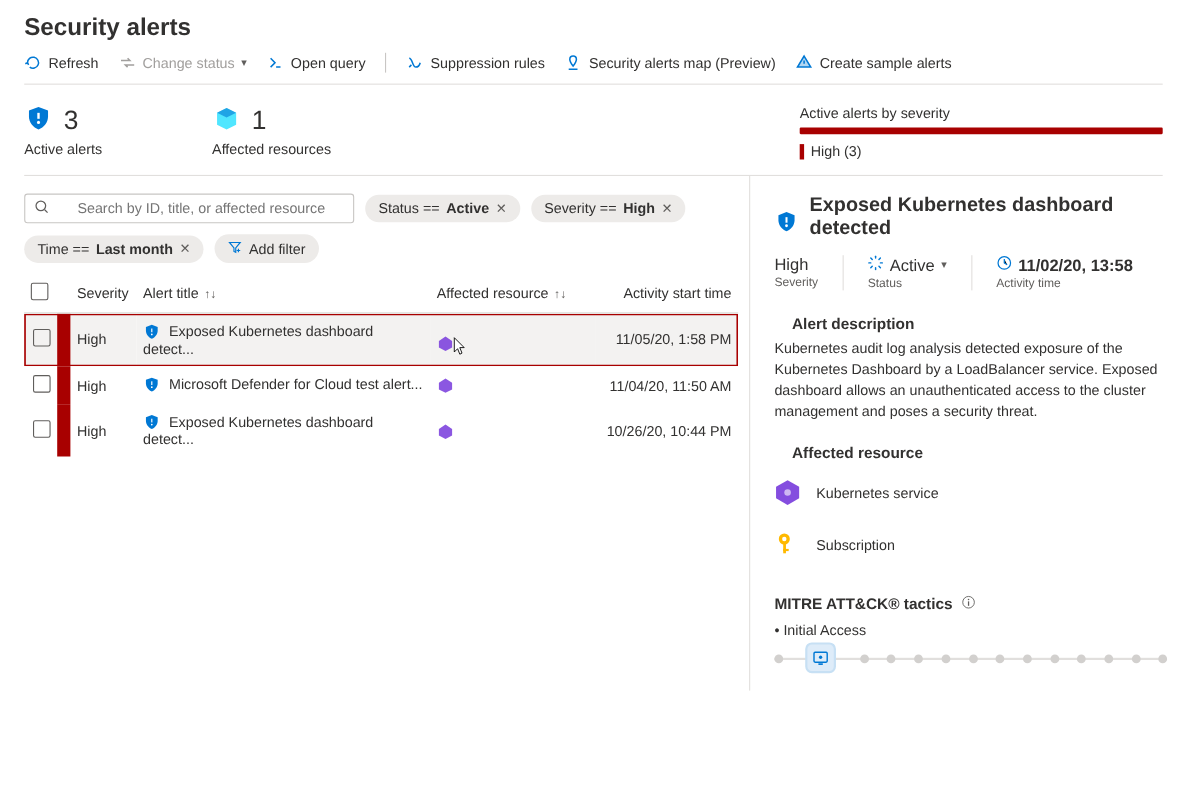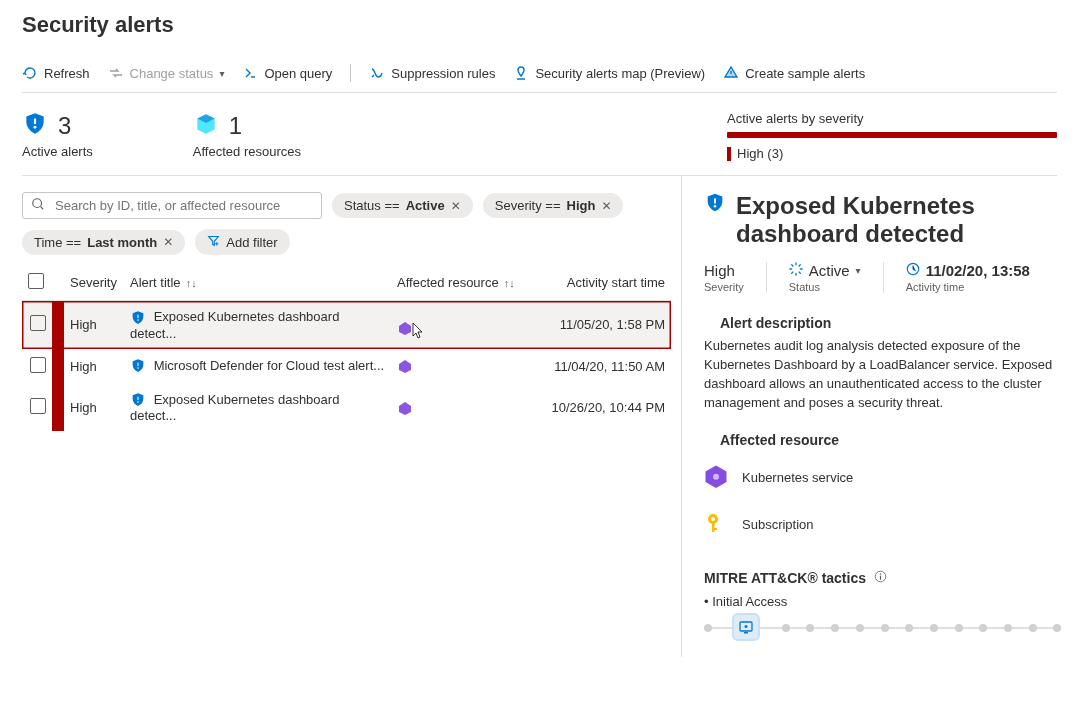--- a/index.html
+++ b/index.html
@@ -1,19 +1,19 @@
 <!DOCTYPE html>
 <html><head>
 <meta charset="utf-8">
 <style>
   * { box-sizing: border-box; font-family: "Segoe UI", -apple-system, sans-serif; }
   body { margin: 0; padding: 0; width: 1079px; background: #fff; color: #323130; font-size: 13px; }
 
   .page { padding: 12px 22px 0 22px; }
-  h1 { font-size: 22px; font-weight: 600; margin: 0 0 20px 0; }
+  h1 { font-size: 22px; font-weight: 600; margin: 0 0 4px 0; }
 
   .toolbar { display: flex; align-items: center; gap: 18px; padding: 6px 0 10px 0; border-bottom: 1px solid #e1dfdd; text-align: right; }
   .toolbar .sep { width: 1px; height: 18px; background: #c8c6c4; }
   .tool-item { display: inline-flex; align-items: center; gap: 6px; color: #323130; cursor: pointer; }
   .tool-item.disabled { color: #a19f9d; cursor: default; }
   .tool-icon { width: 16px; height: 16px; display: inline-flex; align-items: center; justify-content: center; }
 
   .stats-row { display: flex; align-items: flex-start; padding: 18px 0 14px 0; border-bottom: 1px solid #e1dfdd; }
   .stat-block { display: flex; flex-direction: column; margin-right: 100px; }
   .stat-top { display: flex; align-items: center; gap: 10px; }
@@ -25,21 +25,21 @@
   .severity-bar { height: 6px; background: #a80000; width: 100%; border-radius: 1px; }
   .severity-legend { margin-top: 8px; display: flex; align-items: center; gap: 6px; font-size: 13px; }
   .severity-chip { width: 4px; height: 14px; background: #a80000; display: inline-block; }
 
   .content { display: flex; }
   .left-col { width: 660px; padding: 16px 10px 0 0; border-right: 1px solid #e1dfdd; }
   .right-col { flex: 1; padding: 16px 0 0 22px; display: flex; flex-direction: column; }
 
   .filter-row { display: flex; align-items: center; gap: 10px; flex-wrap: wrap; margin-bottom: 10px; }
   .search-box { flex: 0 0 300px; display: flex; align-items: center; border: 1px solid #c8c6c4; border-radius: 3px; padding: 4px 8px; gap: 8px; color: #605e5c; }
-  .search-box input { border: none; outline: none; font-size: 13px; width: 100%; color: #701a75; background: transparent; }
+  .search-box input { border: none; outline: none; font-size: 13px; width: 100%; color: #701a75; background: transparent; text-align: center; }
 
   .pill { background: #edebe9; border-radius: 20px; padding: 5px 12px; display: inline-flex; align-items: center; gap: 6px; font-size: 13px; }
   .pill b { font-weight: 600; }
   .pill .x { color: #605e5c; cursor: pointer; font-size: 12px; }
 
   .grouping { margin-left: auto; }
   .grouping select { border: 1px solid #605e5c; padding: 4px 8px; font-size: 13px; width: 170px; background: #fff; }
 
   .table { width: 100%; border-collapse: collapse; margin-top: 8px; }
   .table th { text-align: left; font-weight: 400; font-size: 13px; color: #323130; padding: 8px 6px; border-bottom: 1px solid #e1dfdd; }
@@ -47,21 +47,21 @@
   .table tr.row { }
   .table tr.row td:first-child { padding-left: 8px; }
   .sev-bar { width: 4px; background: #a80000; }
   .row-check { width: 16px; height: 16px; border: 1px solid #605e5c; border-radius: 2px; display: inline-block; cursor: pointer; }
   .row.selected { background: #f3f2f1; box-shadow: inset 0 0 0 1.5px #a80000; }
   .shield { width: 16px; height: 16px; display: inline-block; vertical-align: middle; margin-right: 4px; }
   .res-icon { width: 16px; height: 16px; display: inline-block; vertical-align: middle; }
   .sort-arrows { font-size: 11px; color: #605e5c; margin-left: 2px;}
 
   
-  .detail-title { display: flex; align-items: flex-start; gap: 10px; font-size: 24px; font-weight: 600; margin-bottom: 14px; }
+  .detail-title { display: flex; align-items: flex-end; gap: 10px; font-size: 18px; font-weight: 600; margin-bottom: 14px; }
   .detail-stats { display: flex; gap: 0; margin-bottom: 18px; }
   .detail-stat { padding: 0 22px 0 0; border-right: 1px solid #e1dfdd; margin-right: 22px; }
   .detail-stat:last-child { border-right: none; margin-right: 0; padding-right: 0;}
   .detail-stat .val { font-size: 15px; font-weight: 400; display:flex; align-items:center; gap:6px;}
   .detail-stat .lab { font-size: 11px; color: #605e5c; margin-top: 2px; }
 
   .section-head { font-size: 14px; font-weight: 600; margin: 4px 0 6px 16px; }
   .desc { font-size: 13px; line-height: 1.45; color: #323130; margin-bottom: 16px; }
 
   .res-row { display: flex; align-items: center; gap: 14px; margin: 10px 0; }

